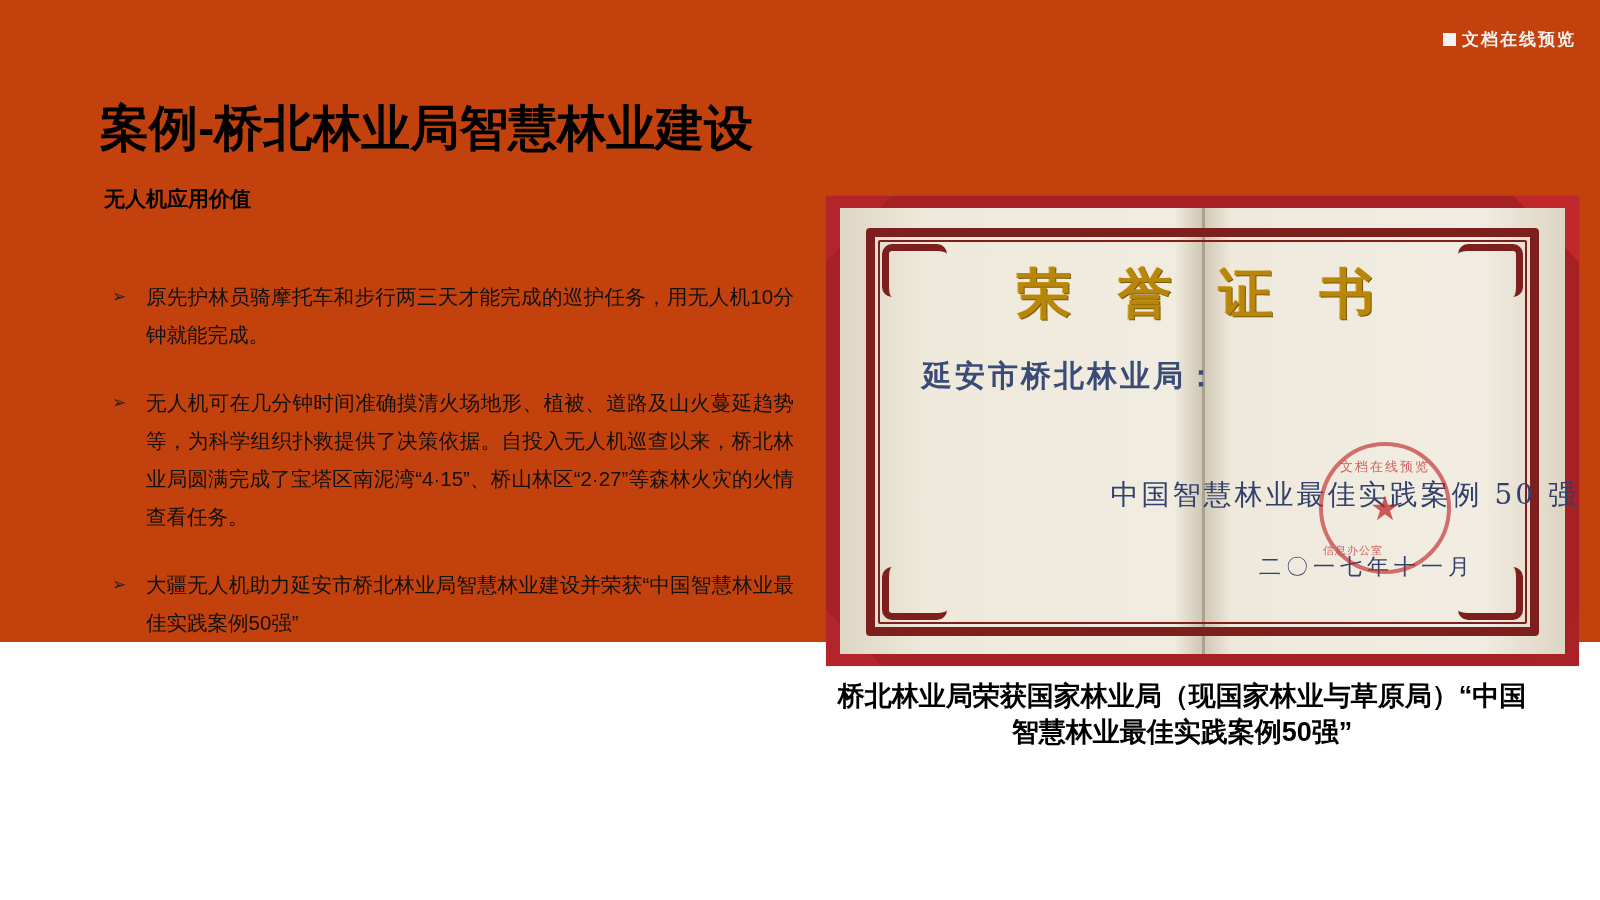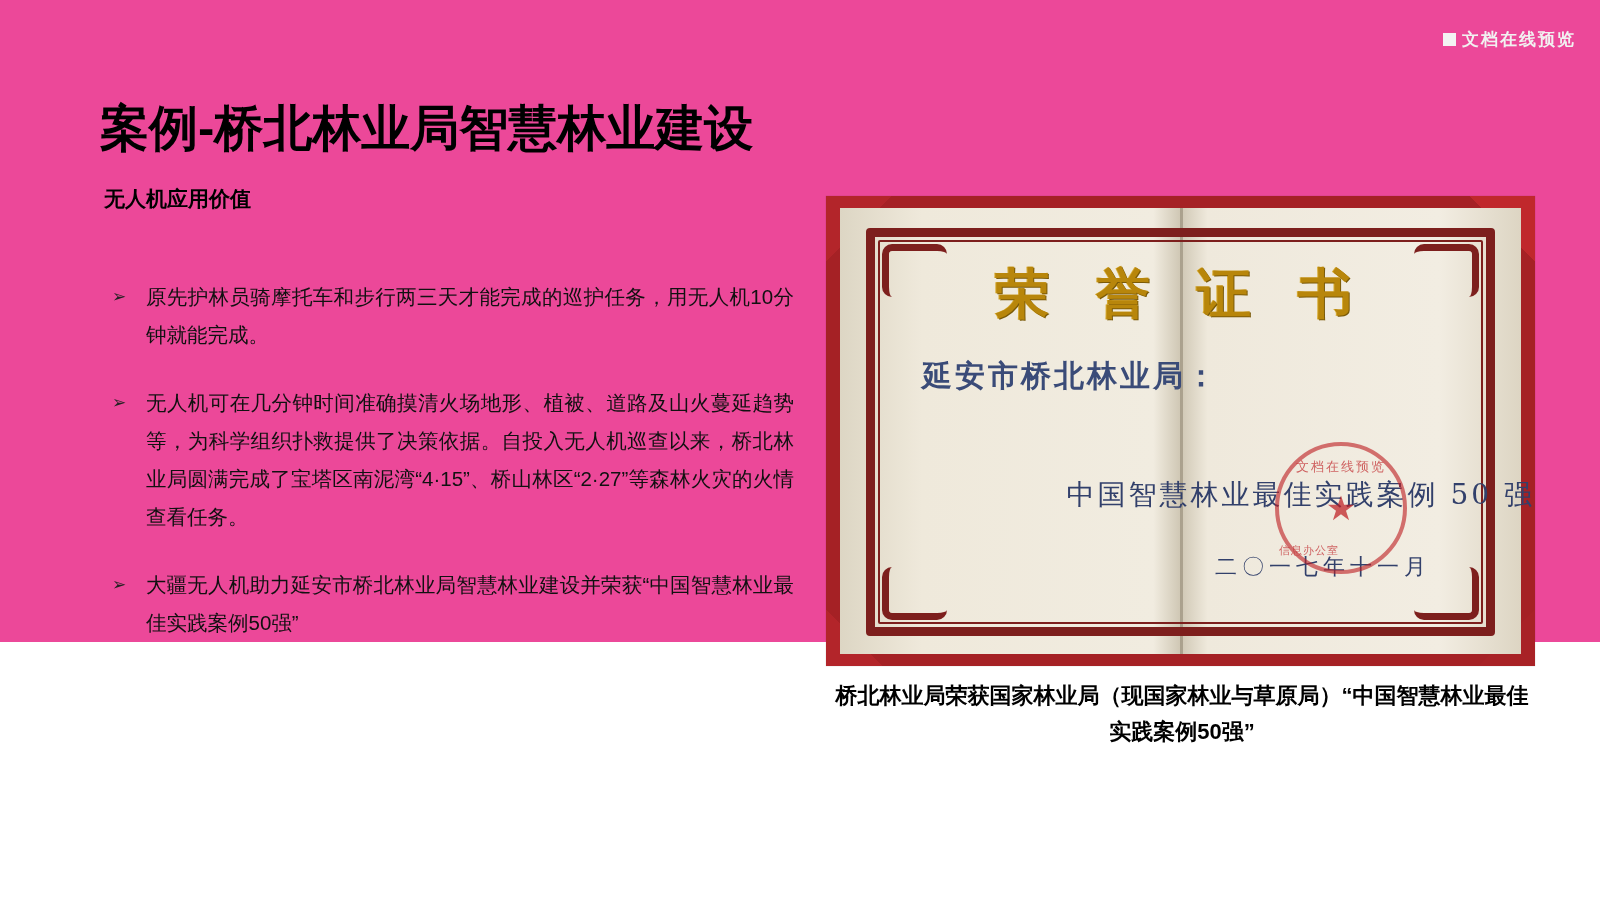--- a/index.html
+++ b/index.html
@@ -13,21 +13,21 @@
     position: relative;
     font-family: "Liberation Sans", "DejaVu Sans", sans-serif;
     overflow: hidden;
   }
 
   .slide {
     position: absolute;
     left: 0; top: 0;
     width: 1600px;
     height: 642px;
-    background: #ec4899;
+    background: #c2410c;
   }
 
   
   .watermark {
     position: absolute;
     right: 24px;
     top: 28px;
     font-size: 17px;
     letter-spacing: 2px;
     color: #f1f1f1;
@@ -89,20 +89,21 @@
   
   .photo {
     position: absolute;
     left: 826px;
     top: 196px;
     width: 709px;
     height: 470px;
     background: #e7e1d4;
     overflow: hidden;
     box-shadow: 0 0 1px rgba(0,0,0,0.25);
+    padding-left: 44px;
   }
   
   .photo .cloth {
     position: absolute;
     left: 0; top: 0; right: 0; bottom: 0;
     background:
       linear-gradient(135deg, #b3252a 0 46px, rgba(0,0,0,0) 46px),
       linear-gradient(225deg, #c0282c 0 46px, rgba(0,0,0,0) 46px),
       linear-gradient(45deg, #b3252a 0 40px, rgba(0,0,0,0) 40px),
       linear-gradient(315deg, #a82226 0 40px, rgba(0,0,0,0) 40px),
@@ -233,21 +234,21 @@
     font-size: 11px;
     letter-spacing: 1px;
   }
 
   .caption {
     position: absolute;
     left: 826px;
     top: 678px;
     width: 712px;
     text-align: center;
-    font-size: 22px;
+    font-size: 27px;
     font-weight: bold;
     line-height: 36px;
     color: #000000;
   }
 </style>
 </head>
 <body>
 
 <div class="slide">
 

